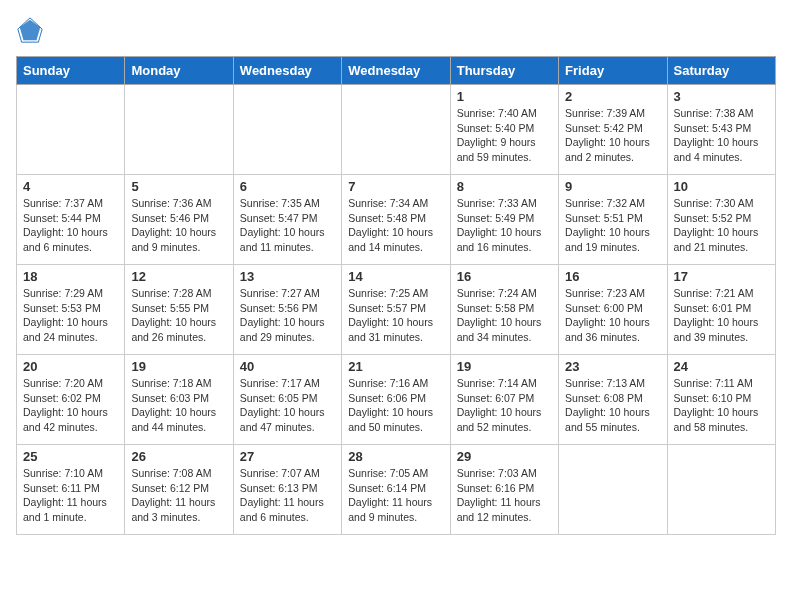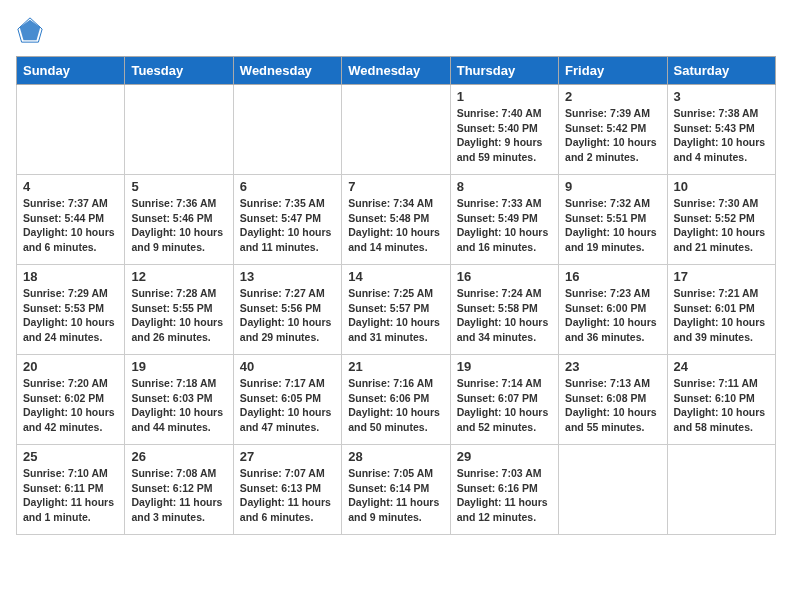--- a/index.html
+++ b/index.html
@@ -78,21 +78,20 @@
     td.empty {
       background: #f5f5f5;
     }
     .day-num {
       font-weight: bold;
       font-size: 13px;
       margin-bottom: 2px;
     }
     .day-info {
       line-height: 1.4;
-      font-weight: bold;
     }
     tr:nth-child(even) td:not(.empty) {
       background: #fff;
     }
     .week-row td {
       background: #fff;
     }
   </style>
 </head>
 <body>
@@ -111,21 +110,21 @@
   <div class="title-section">
     <div class="month-title"></div>
     <div class="location"></div>
   </div>
 </div>
 
 <table>
   <thead>
     <tr>
     <th>Sunday</th>
-        <th>Tuesday</th>
+        <th>Monday</th>
         <th>Wednesday</th>
         <th>Wednesday</th>
         <th>Thursday</th>
         <th>Friday</th>
         <th>Saturday</th>
       </tr>
   </thead>
   <tbody id="calendar-body">
   <tr class="week-row">
         <td class="empty"></td>

